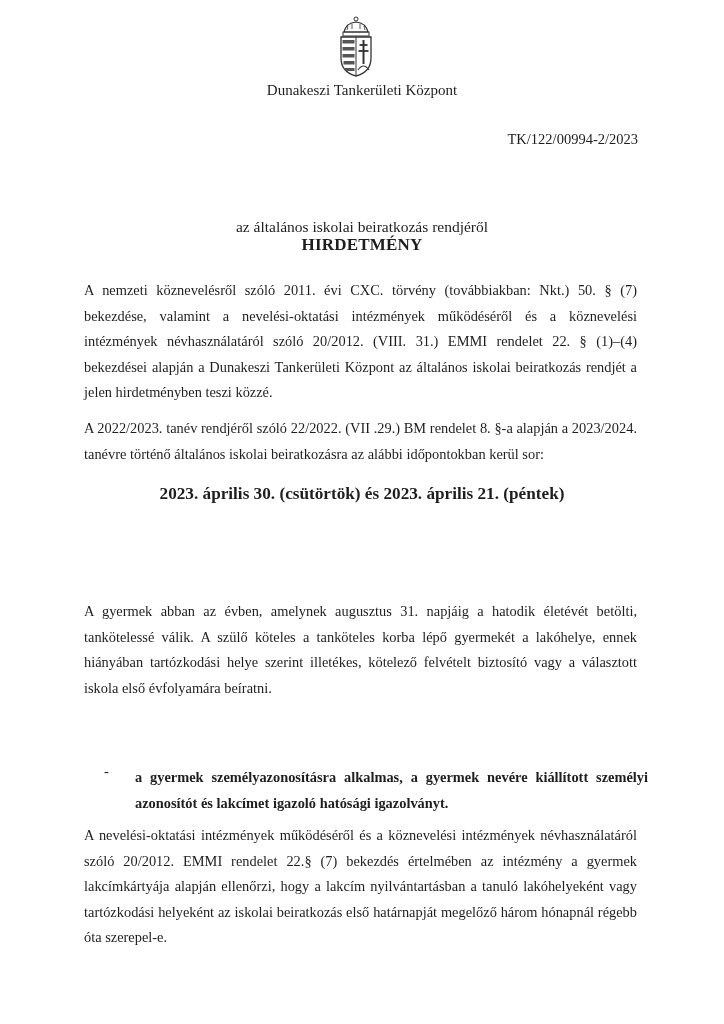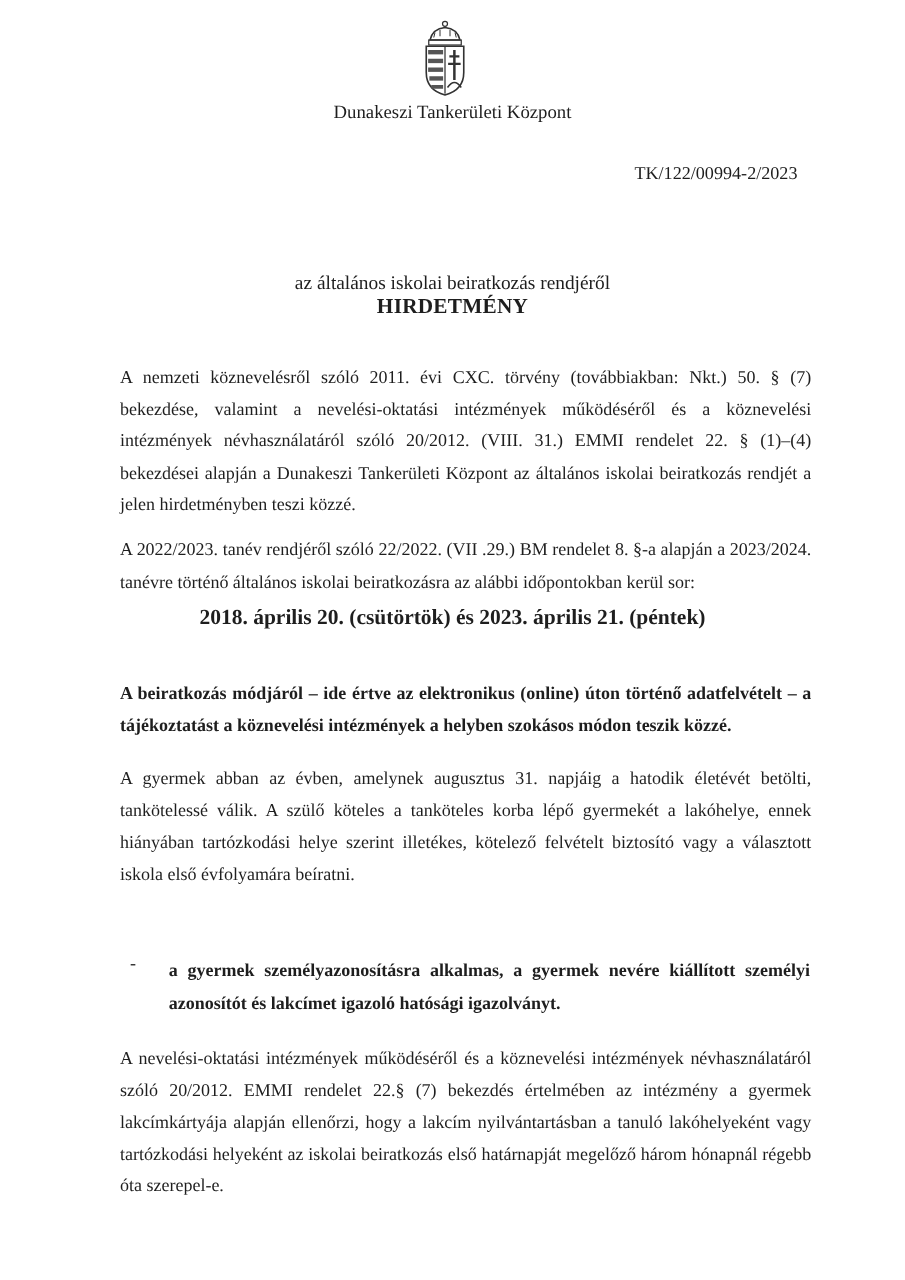--- a/index.html
+++ b/index.html
@@ -7,21 +7,21 @@
            font-family: "Liberation Serif", "DejaVu Serif", serif; color: #1e1e1e; }
     .page { position: absolute; left: 0; top: 0; width: 724px; height: 1024px; }
     .crest { position: absolute; left: 334px; top: 16px; width: 44px; height: 62px; }
     .org { position: absolute; left: 0; width: 724px; top: 82px; text-align: center; font-size: 15px; }
     .ref { position: absolute; right: 86px; top: 131px; font-size: 14.5px; }
     .title { position: absolute; left: 0; width: 724px; top: 191px; text-align: center;
              font-weight: bold; font-size: 17px; letter-spacing: 0.2px; margin-top: 44px; }
     .subtitle { position: absolute; left: 0; width: 724px; top: 218px; text-align: center;
                 font-weight: normal; font-size: 15.5px; }
     .p { position: absolute; left: 84px; width: 553px; font-size: 14.4px; line-height: 25.5px;
-         text-align: justify; text-align-last: left; margin: 12px; }
+         text-align: justify; text-align-last: left; margin: 0; }
     .p.bold { font-weight: bold; }
     .date-line { position: absolute; left: 0; width: 724px; top: 484px; text-align: center;
                  font-weight: bold; font-size: 17.2px; }
     .bullet { position: absolute; left: 104px; top: 763px; font-size: 14.4px; }
     .bullet-text { position: absolute; left: 124px; top: 754px; width: 513px; font-size: 14.4px;
                    line-height: 25.5px; font-weight: bold; text-align: justify; text-align-last: left; margin: 11px; }
   </style>
 </head>
 <body>
 
@@ -53,23 +53,22 @@
 
   <div class="ref">TK/122/00994-2/2023</div>
 
   <div class="title">HIRDETMÉNY</div>
   <div class="subtitle">az általános iskolai beiratkozás rendjéről</div>
 
   <p class="p" style="top:278px;">A nemzeti köznevelésről szóló 2011. évi CXC. törvény (továbbiakban: Nkt.) 50. § (7) bekezdése, valamint a nevelési-oktatási intézmények működéséről és a köznevelési intézmények névhasználatáról szóló 20/2012. (VIII. 31.) EMMI rendelet 22. § (1)–(4) bekezdései alapján a Dunakeszi Tankerületi Központ az általános iskolai beiratkozás rendjét a jelen hirdetményben teszi közzé.</p>
 
   <p class="p" style="top:416px;">A 2022/2023. tanév rendjéről szóló 22/2022. (VII .29.) BM rendelet 8. §-a alapján a 2023/2024. tanévre történő általános iskolai beiratkozásra az alábbi időpontokban kerül sor:</p>
 
-  <div class="date-line">2018. április 20. (csütörtök) és 2023. április 21. (péntek)</div>
+  <div class="date-line">2023. április 30. (csütörtök) és 2023. április 21. (péntek)</div>
 
-  <p class="p bold" style="top:531px;">A beiratkozás módjáról – ide értve az elektronikus (online) úton történő adatfelvételt – a tájékoztatást a köznevelési intézmények a helyben szokásos módon teszik közzé.</p>
 
   <p class="p" style="top:599px;">A gyermek abban az évben, amelynek augusztus 31. napjáig a hatodik életévét betölti, tankötelessé válik. A szülő köteles a tanköteles korba lépő gyermekét a lakóhelye, ennek hiányában tartózkodási helye szerint illetékes, kötelező felvételt biztosító vagy a választott iskola első évfolyamára beíratni.</p>
 
 
   <span class="bullet">-</span>
   <p class="bullet-text">a gyermek személyazonosításra alkalmas, a gyermek nevére kiállított személyi azonosítót és lakcímet igazoló hatósági igazolványt.</p>
 
   <p class="p" style="top:823px;">A nevelési-oktatási intézmények működéséről és a köznevelési intézmények névhasználatáról szóló 20/2012. EMMI rendelet 22.§ (7) bekezdés értelmében az intézmény a gyermek lakcímkártyája alapján ellenőrzi, hogy a lakcím nyilvántartásban a tanuló lakóhelyeként vagy tartózkodási helyeként az iskolai beiratkozás első határnapját megelőző három hónapnál régebb óta szerepel-e.</p>
 
 </div>

